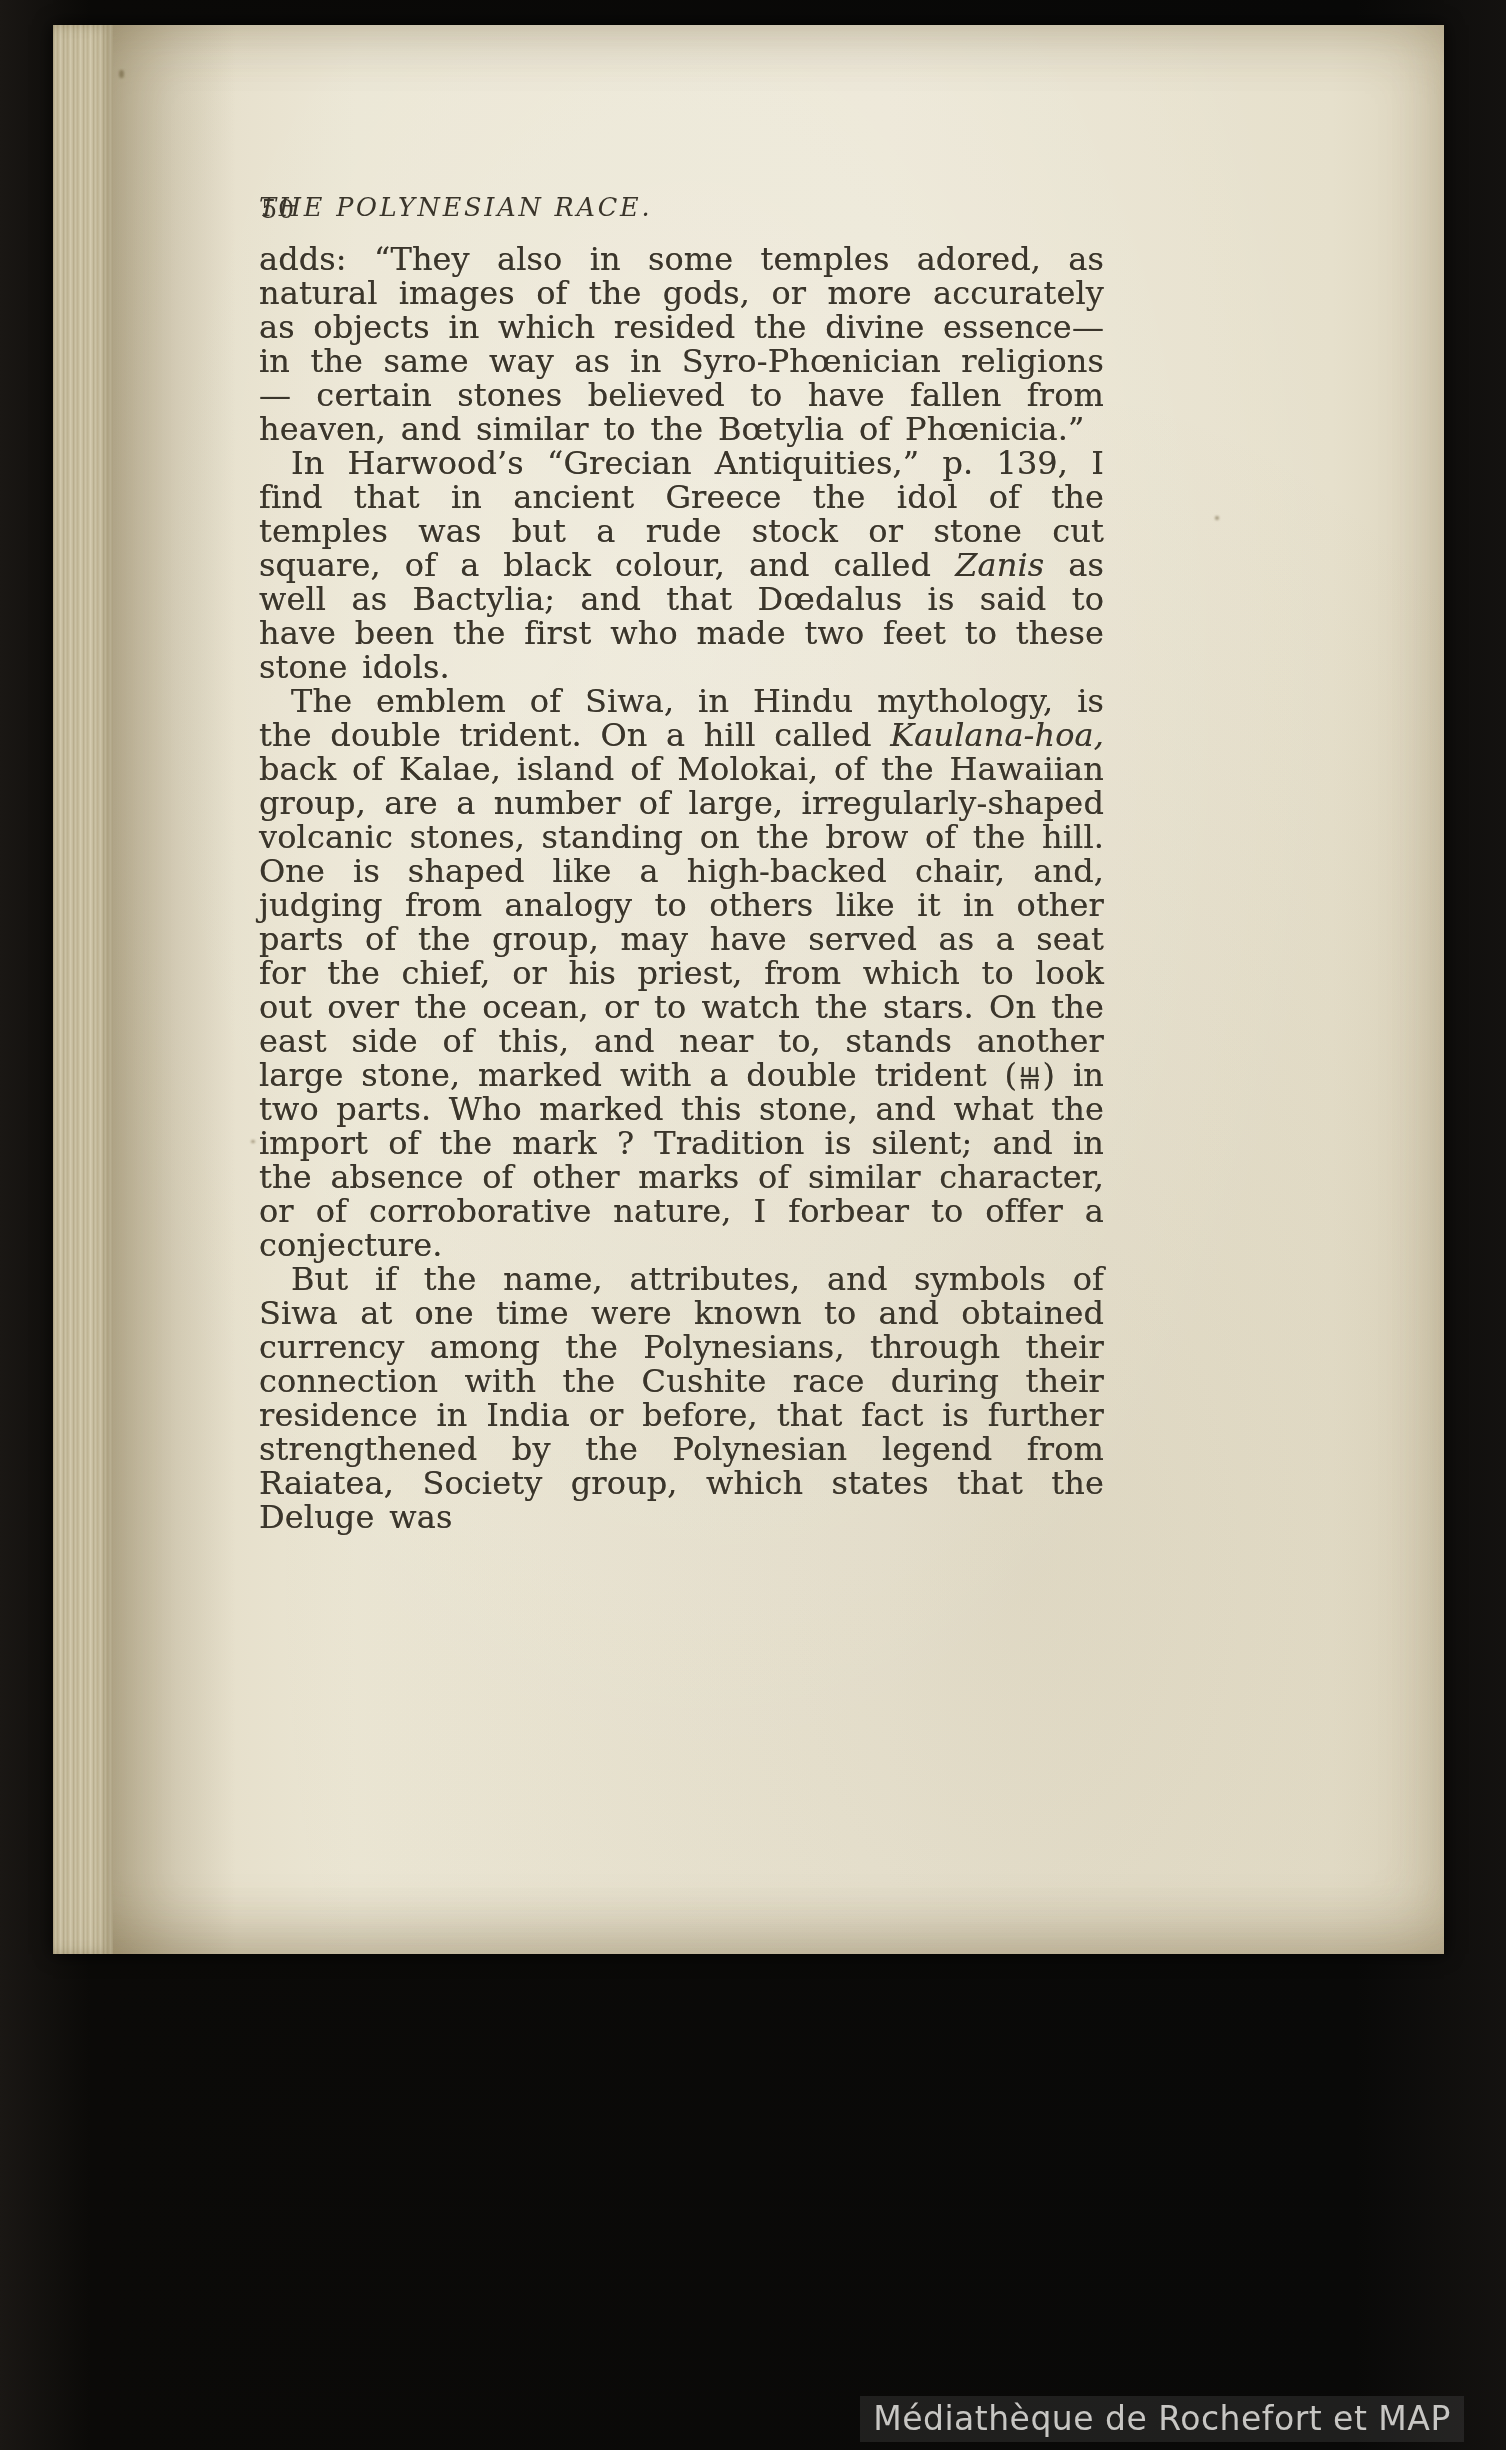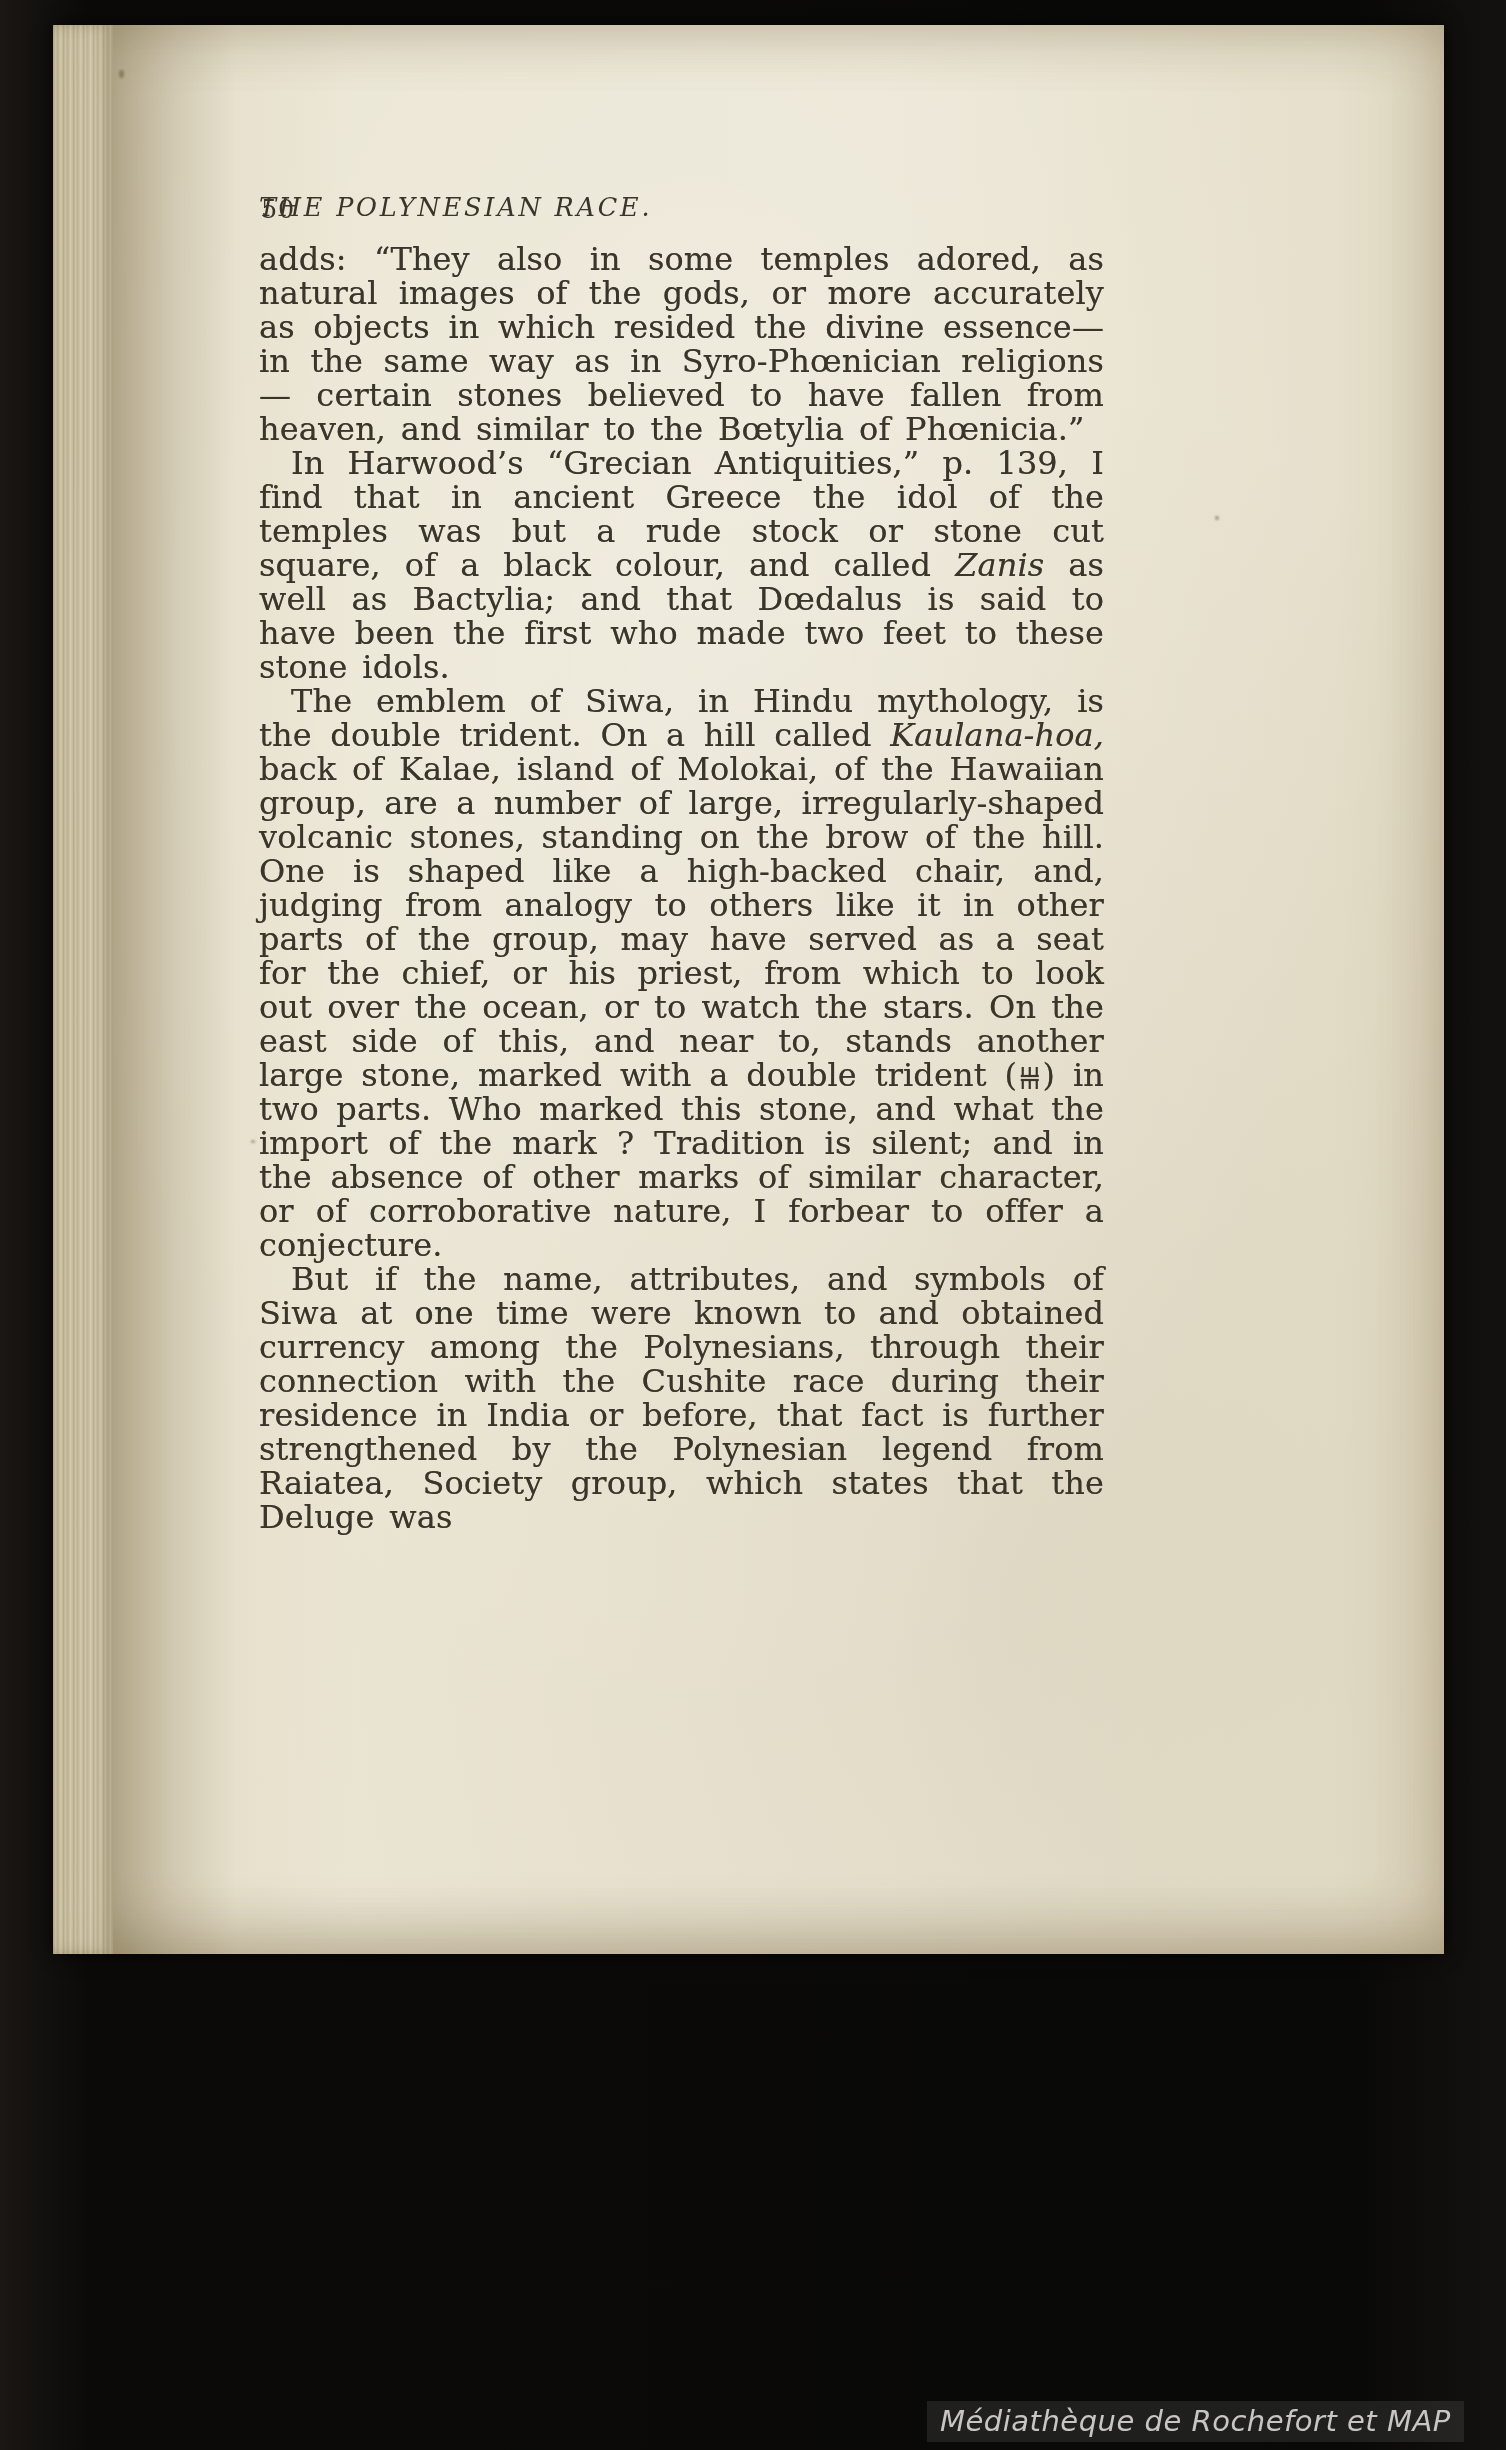--- a/index.html
+++ b/index.html
@@ -101,26 +101,25 @@
     height: 28px;
     vertical-align: -6.6px;
   }
   .trident svg { display: block; width: 100%; height: 100%; }
   
   .watermark {
     position: absolute;
     right: 42px;
     bottom: 7.6px;
     font-family: "DejaVu Sans", "Liberation Sans", sans-serif;
-    font-size: 29px;
+    font-size: 33px;
     color: #c7c6c3;
     background: rgba(90,90,90,0.28);
     padding: 2.8px 13.2px 4.7px 13.2px;
     letter-spacing: 0.5px;
-    font-style: italic;
   }
 </style>
 </head>
 <body>
 
 <div class="scan">
   <div class="paper">
     <div class="page-edges"></div>
     <div class="gutter-shadow"></div>
 

